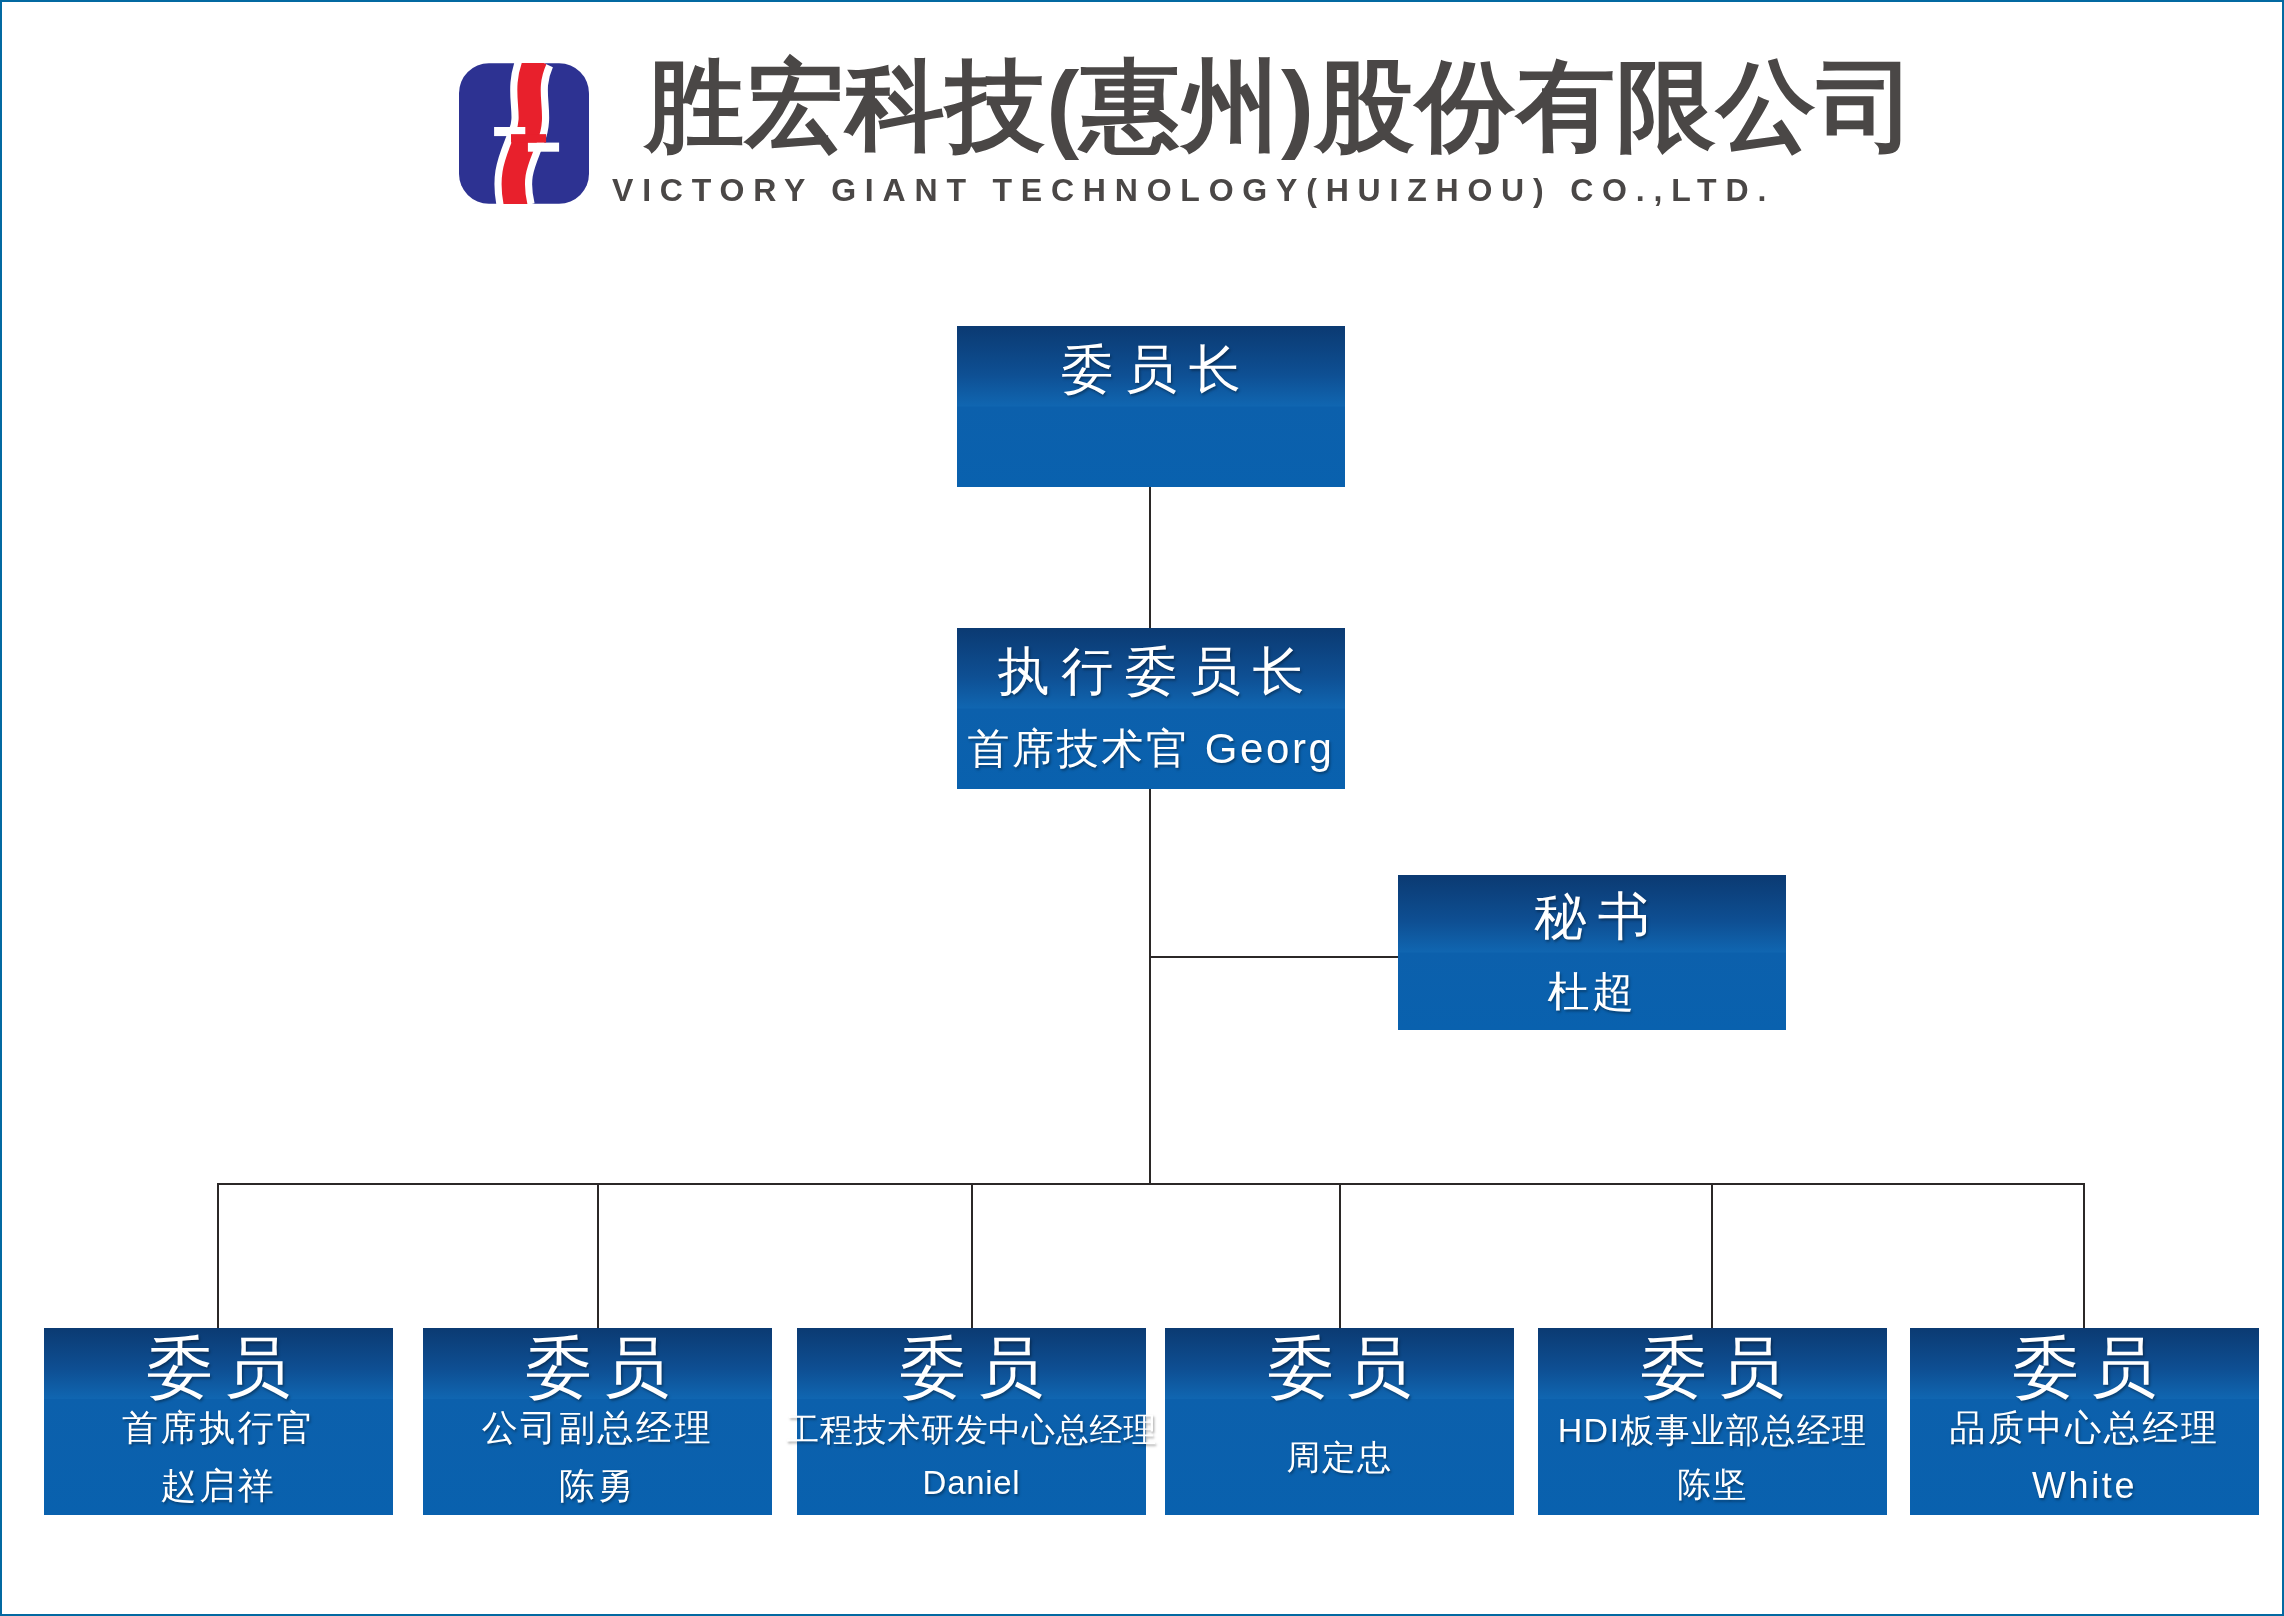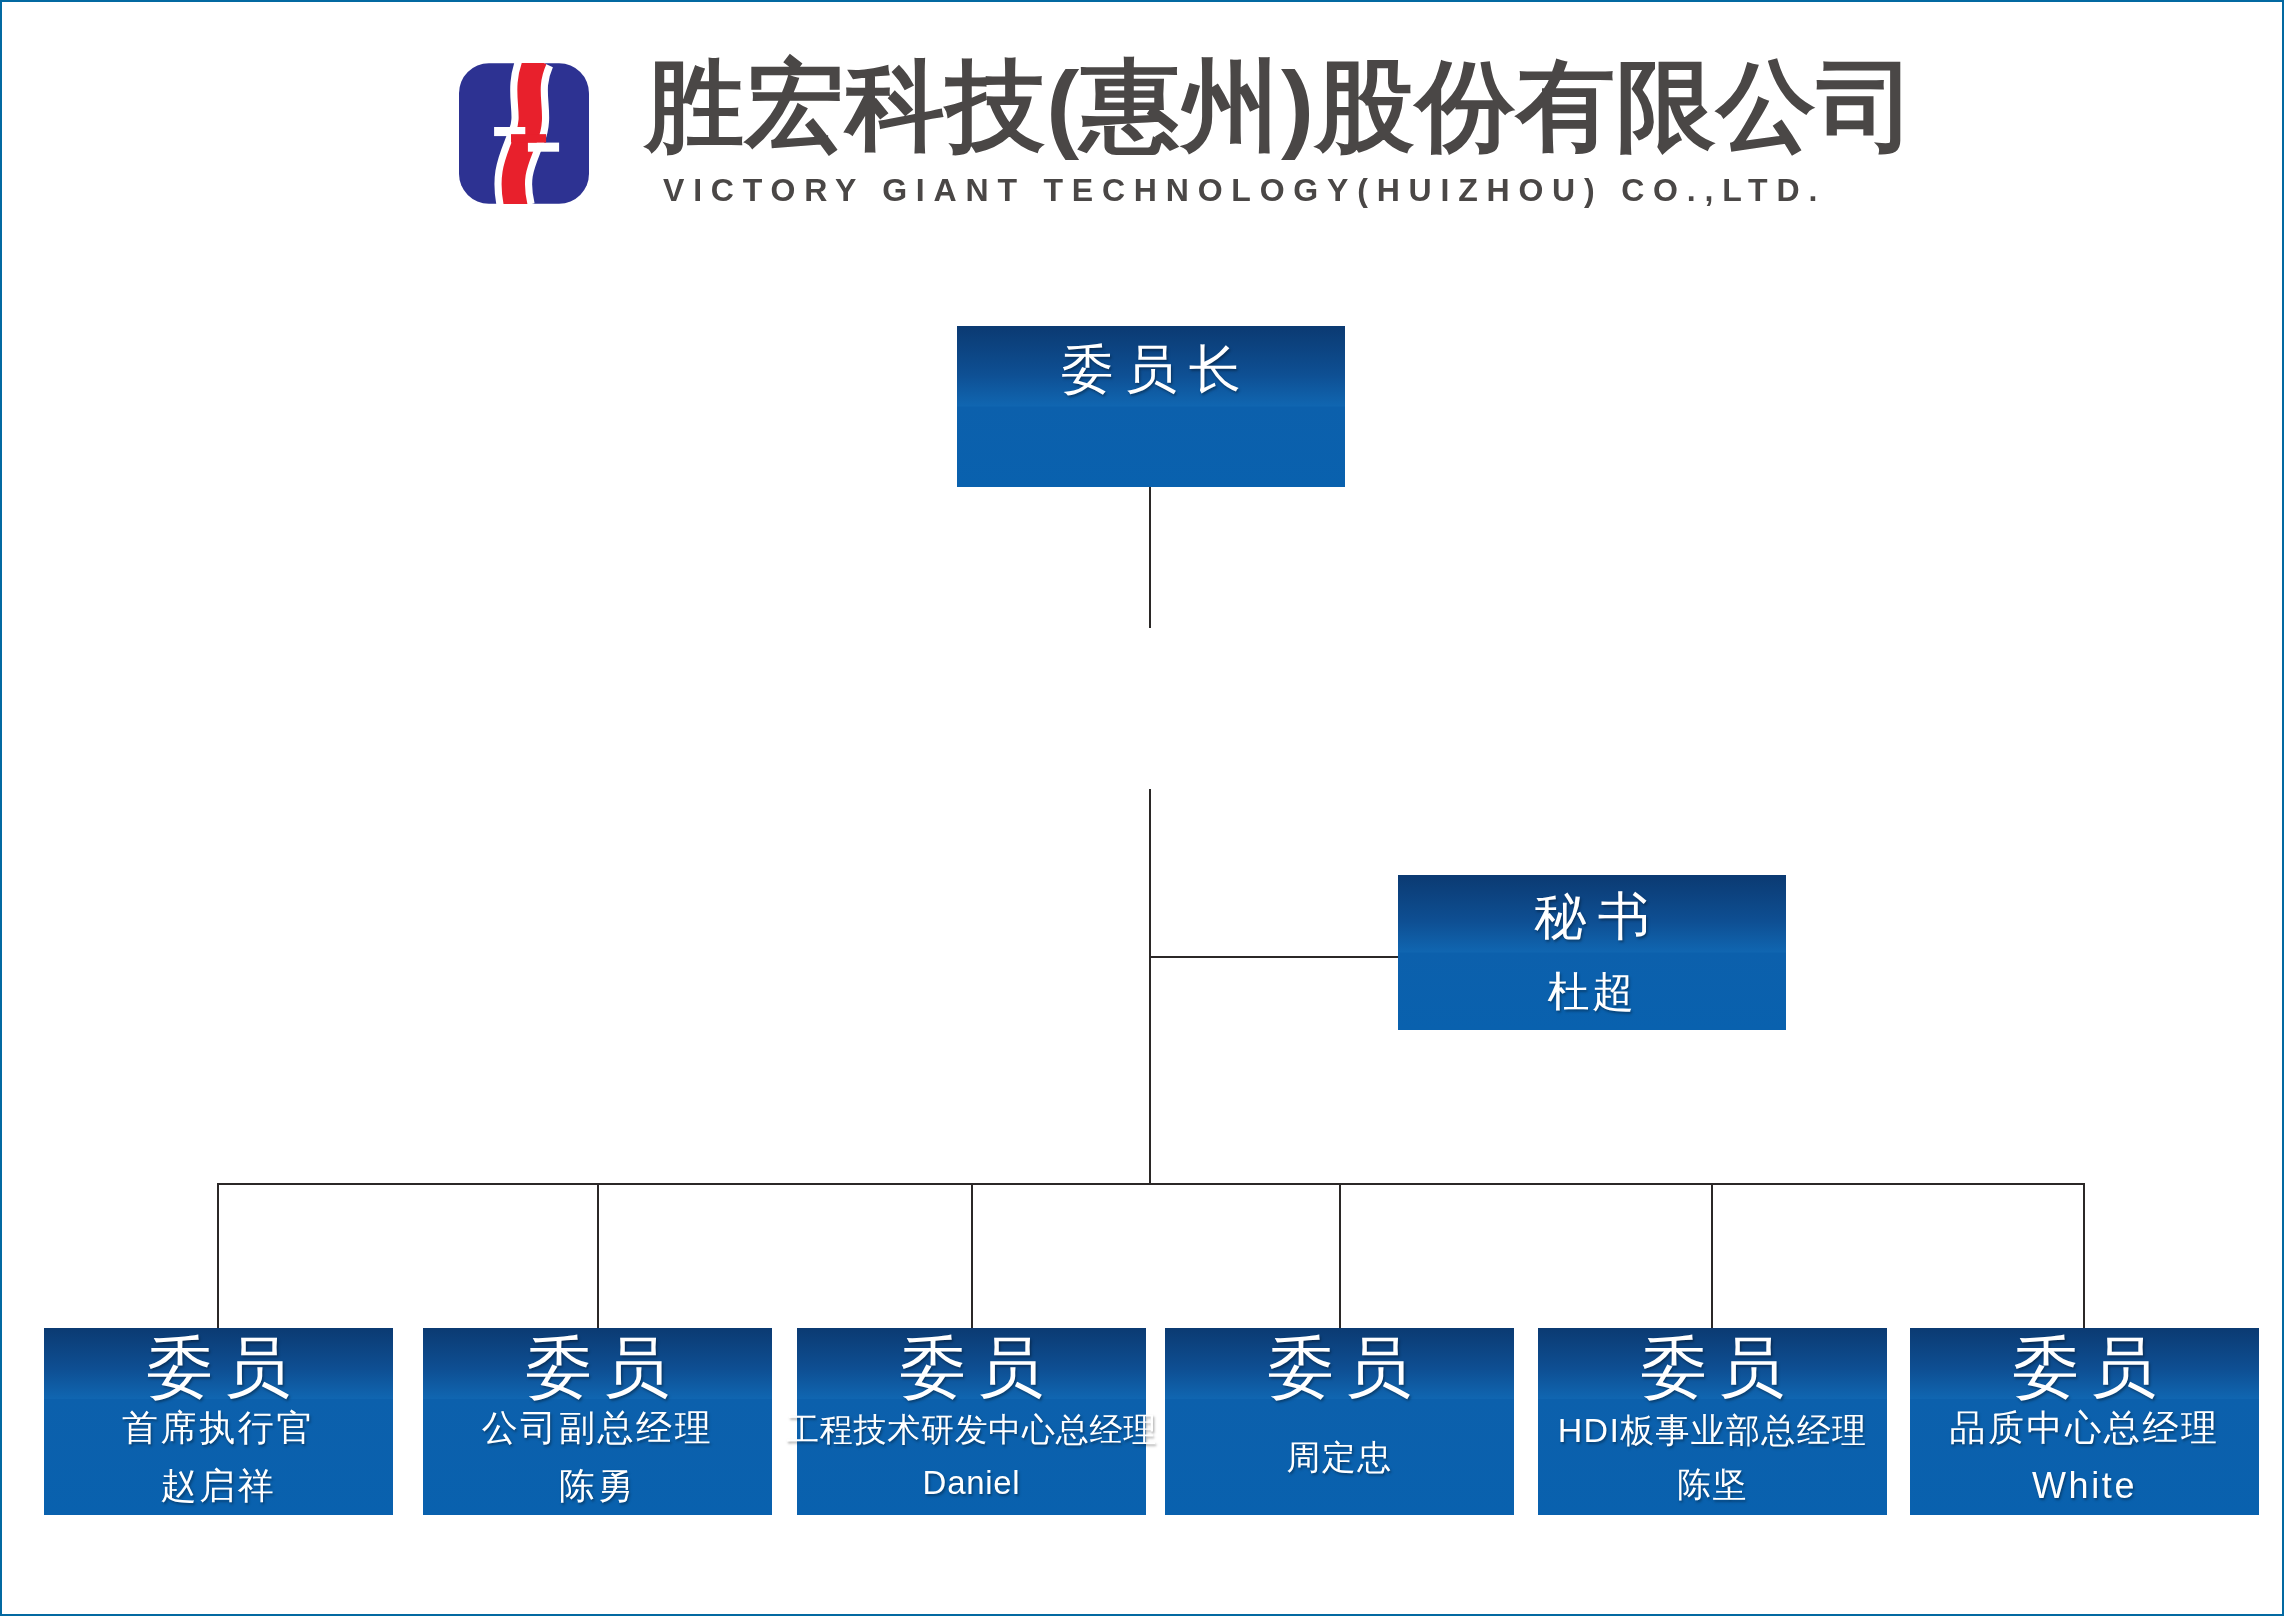--- a/index.html
+++ b/index.html
@@ -26,21 +26,21 @@
     width: 1301px;
     font-size: 99px;
     line-height: 1.15;
     font-weight: 900;
     color: #4a4746;
     letter-spacing: 1.3px;
     white-space: nowrap;
   }
   .title-en {
     position: absolute;
-    left: 661px; top: 170px;
+    left: 610px; top: 170px;
     width: 1301px;
     font-size: 32px;
     font-weight: 700;
     color: #4a4746;
     letter-spacing: 8.8px;
     white-space: nowrap;
   }
 
   
   .line {
@@ -119,20 +119,24 @@
   <div class="line vline" style="left:595px; top:1181px; height:145px;"></div>
   <div class="line vline" style="left:969px; top:1181px; height:145px;"></div>
   <div class="line vline" style="left:1337px; top:1181px; height:145px;"></div>
   <div class="line vline" style="left:1709px; top:1181px; height:145px;"></div>
   <div class="line vline" style="left:2081px; top:1181px; height:145px;"></div>
 
   <div class="node top-node grad50" style="left:955px; top:324px; width:388px; height:161px;gap:13px;">
     <div class="node-title">委员长</div>
   </div>
 
+  <div class="node top-node grad50" style="left:955px; top:626px; width:388px; height:161px;">
+    <div class="node-title">执行委员长</div>
+    <div class="node-sub">首席技术官 Georg</div>
+  </div>
 
   <div class="node top-node grad50" style="left:1396px; top:873px; width:388px; height:155px;">
     <div class="node-title">秘书</div>
     <div class="node-sub">杜超</div>
   </div>
 
   <div class="node member-node grad38" style="left:42px; top:1326px; width:349px; height:187px;">
     <div class="node-title">委员</div>
     <div class="node-sub">
       <span class="sub-line">首席执行官</span>

